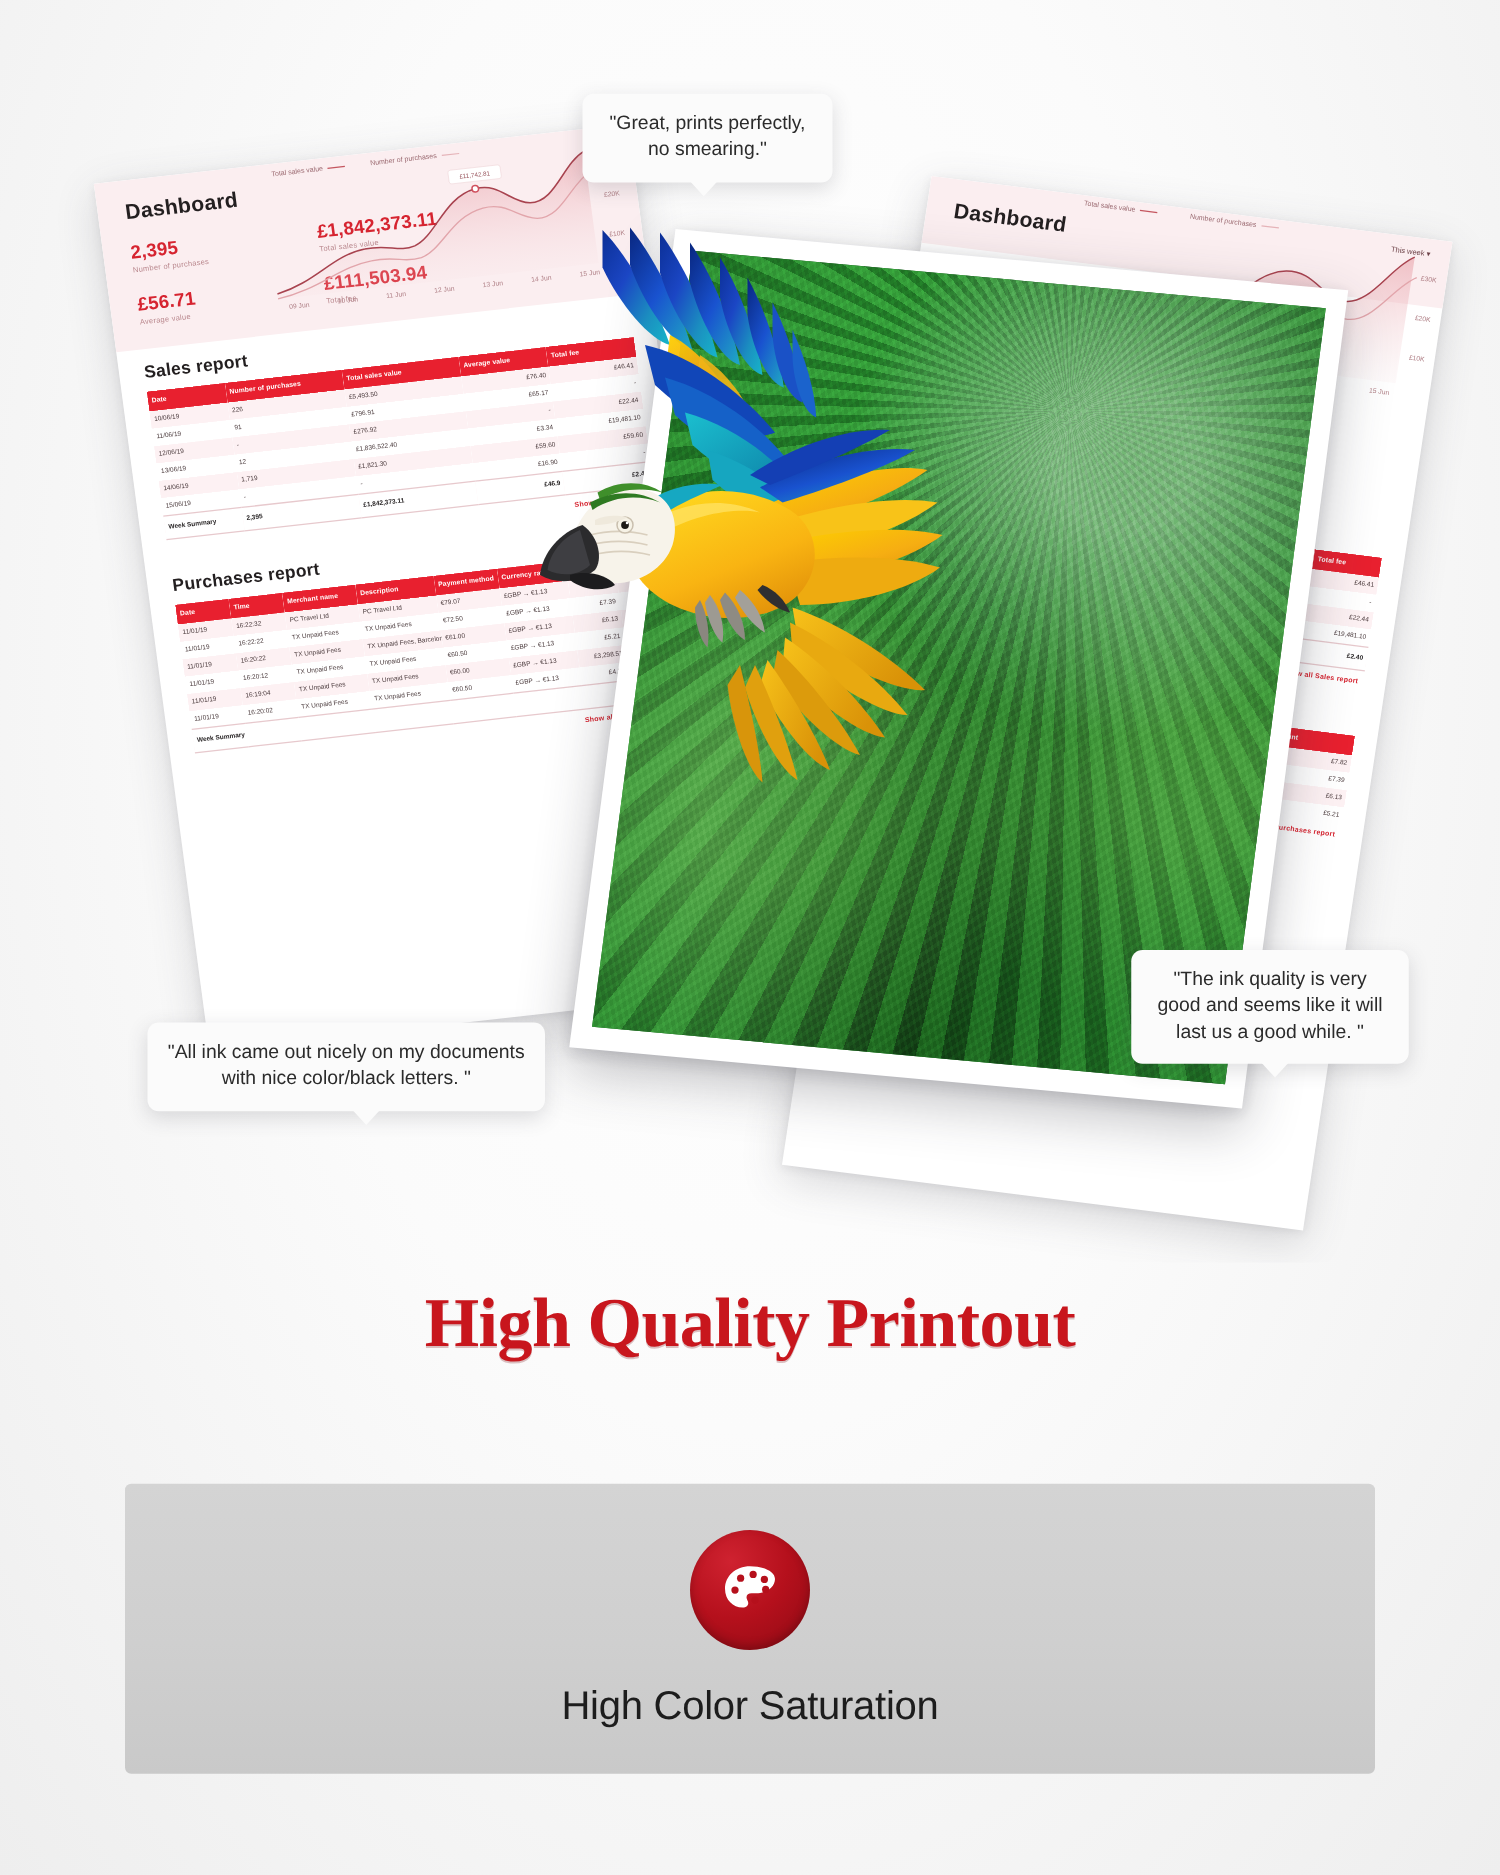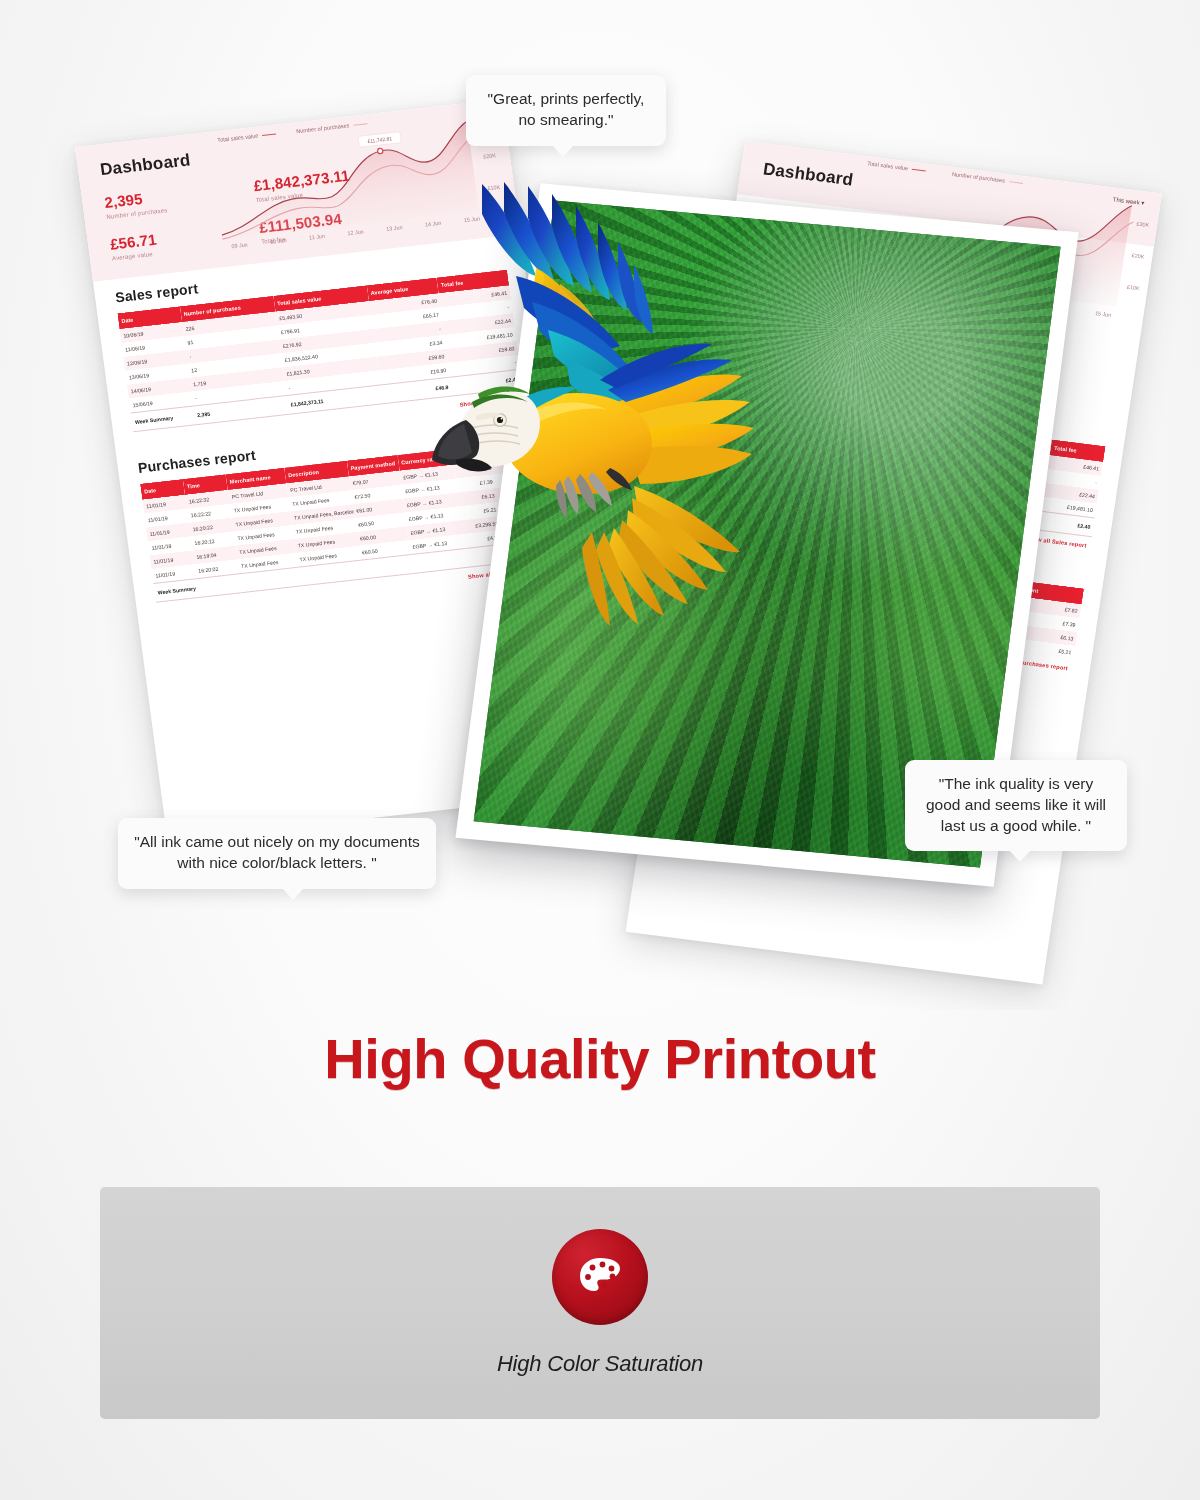--- a/index.html
+++ b/index.html
@@ -252,20 +252,21 @@
     width: 1200px;
     text-align: center;
   }
   #headline {
     font-size: 56px;
     font-weight: 700;
     color: #c8161d;
     letter-spacing: -0.4px;
     line-height: 1.05;
     text-shadow: 0 1px 0 rgba(120,10,14,.25);
+    font-family: Liberation Serif, serif;
   }
   #subhead {
     margin-top: 16px;
     font-size: 30px;
     font-weight: 700;
     color: #1b1b1b;
     letter-spacing: -0.3px;
   }
 
   
@@ -290,25 +291,24 @@
   .feat-circle {
     width: 96px; height: 96px;
     border-radius: 50%;
     background: radial-gradient(circle at 34% 26%, #cf2230 0%, #b5101c 48%, #8e0a14 100%);
     display: flex;
     align-items: center;
     justify-content: center;
     box-shadow: inset 0 -3px 8px rgba(0,0,0,.22);
   }
   .feat-label {
-    font-size: 22px;
+    font-size: 32px;
     color: #1d1d1d;
     letter-spacing: -0.2px;
     white-space: nowrap;
-    font-style: italic;
   }
 </style>
 </head>
 <body>
 
 <div id="scene">
 
   <div class="sheet" id="sheet-left">
 
     <div class="sheet-head">

